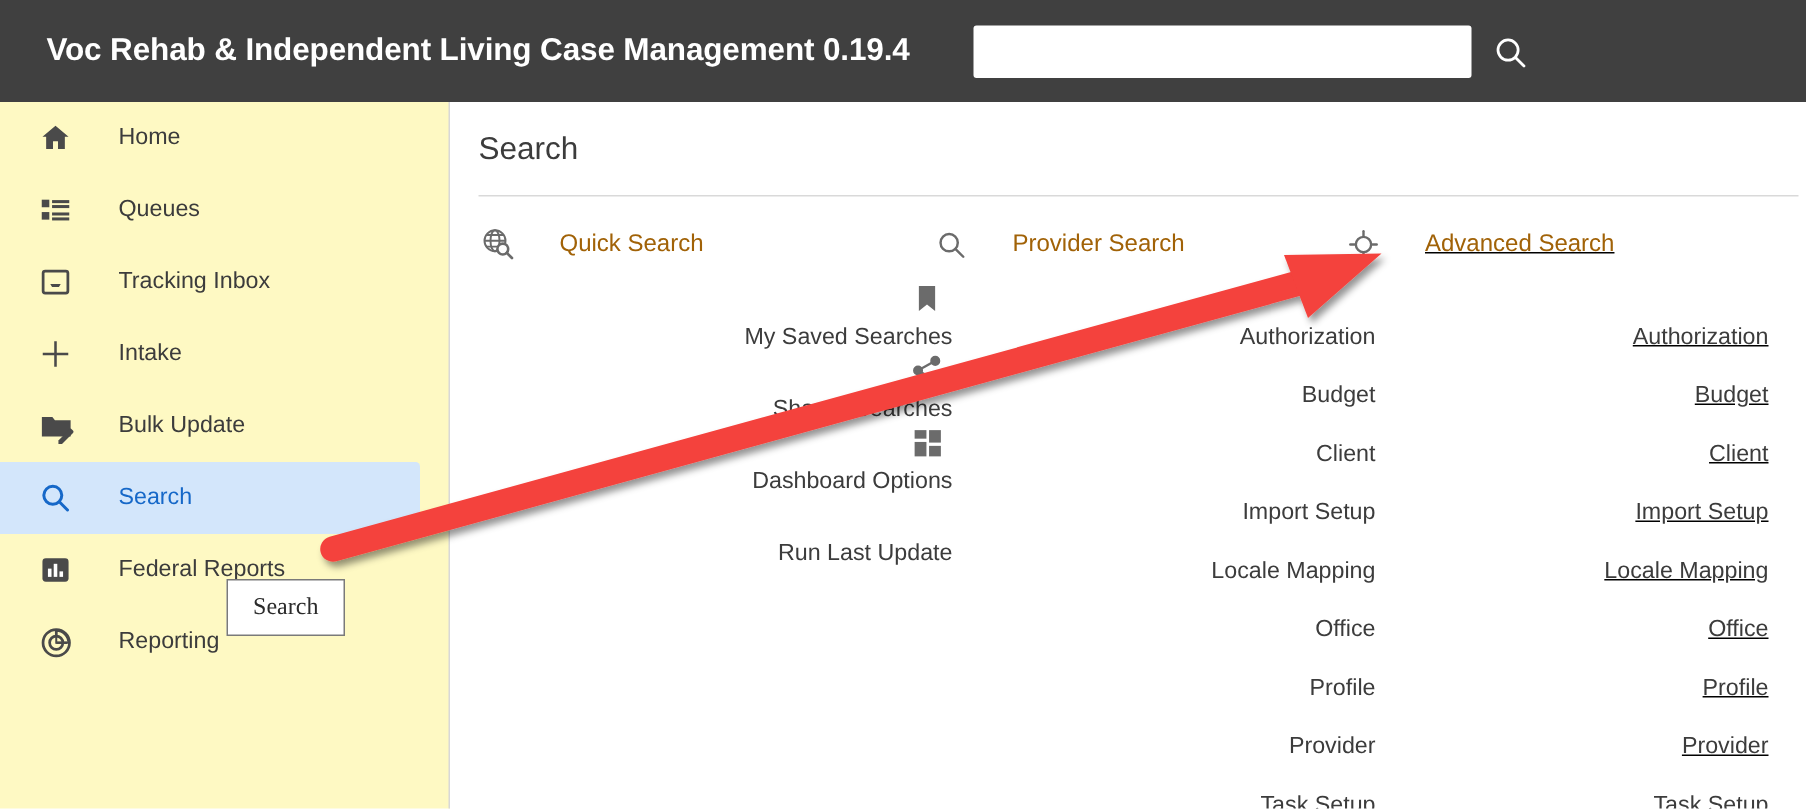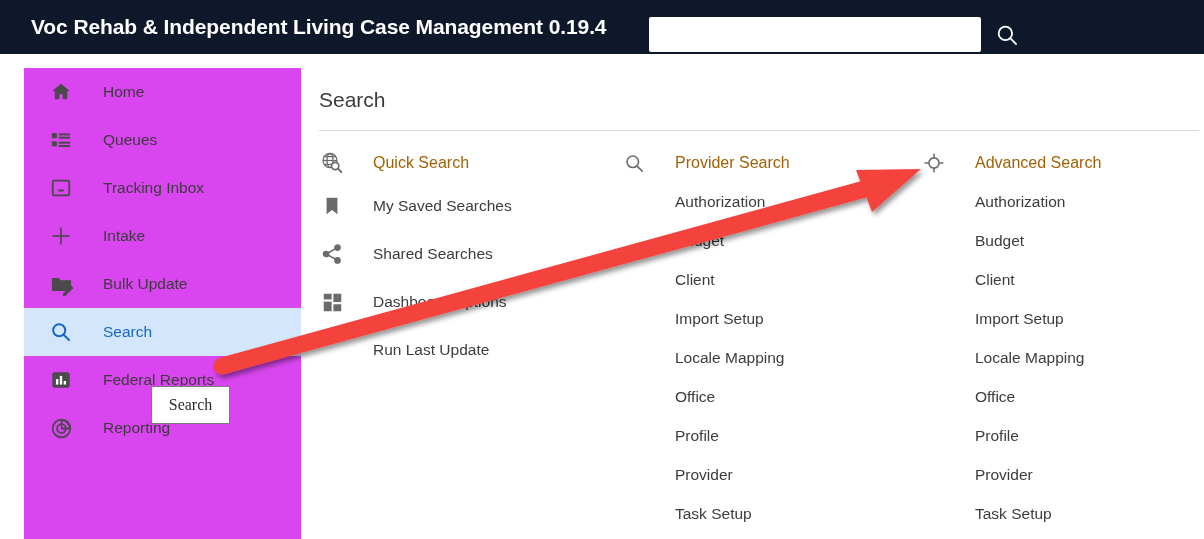--- a/index.html
+++ b/index.html
@@ -7,22 +7,22 @@
     margin: 0; padding: 0;
     width: 1204px; height: 539px;
     overflow: hidden;
     background: #ffffff;
     font-family: "Liberation Sans", sans-serif;
   }
 
   
   #app-header {
     position: absolute; top: 0; left: 0;
-    width: 1204px; height: 54px;
-    background: #0f172a;
+    width: 1204px; height: 68px;
+    background: #404040;
     display: flex; align-items: center;
   }
   #app-title {
     color: #ffffff;
     font-size: 21px;
     font-weight: bold;
     margin-left: 31px;
     letter-spacing: -0.1px;
     white-space: nowrap;
   }
@@ -45,24 +45,23 @@
     margin-left: 12px; padding: 0;
     cursor: pointer;
     display: flex; align-items: center; justify-content: center;
     width: 28px; height: 28px;
   }
 
   
   #sidebar {
     position: absolute; top: 68px; left: 0;
     width: 300px; height: 471px;
-    background: #d946ef;
+    background: #fef9c3;
     border-right: 1px solid #d8d8d8;
     overflow: hidden;
-    margin-left: 24px;
   }
   .side-item {
     position: relative;
     height: 48px;
     display: flex; align-items: center;
     padding-left: 20px;
     cursor: pointer;
   }
   .side-item .side-icon {
     width: 34px; height: 28px;
@@ -112,44 +111,45 @@
     position: absolute; left: 18px; top: 62px;
     width: 880px; height: 1px; background: #d9d9d9;
   }
 
   .col {
     position: absolute;
     top: 76px;
   }
   #col-1 { left: 14px;  width: 320px; }
   #col-2 { left: 316px; width: 300px; }
-  #col-3 { left: 616px; width: 287px; }
+  #col-3 { left: 591px; width: 287px; text-decoration: underline; }
 
   .col-head {
     display: flex; align-items: center;
     height: 38px;
     cursor: pointer;
   }
   .col-head .head-icon {
     width: 34px; flex: 0 0 34px;
     display: flex; align-items: center; justify-content: center;
     color: #6b6b6b;
   }
   .col-head .head-label {
     margin-left: 24px;
     font-size: 16px;
     color: #a16207;
   }
   #col-2 .col-head .head-label,
   #col-3 .col-head .head-label { margin-left: 24px; }
 
   .sub-item {
-    display: flex; align-items: center;
+    display: flex; align-items: flex-end;
     height: 39px;
     cursor: pointer;
+    flex-direction: column;
   }
   .sub-item .sub-icon {
     width: 34px; flex: 0 0 34px;
     display: flex; align-items: center; justify-content: center;
     color: #6b6b6b;
   }
   .sub-item .sub-label {
     margin-left: 24px;
     font-size: 15.5px;
     color: #3c3c3c;

